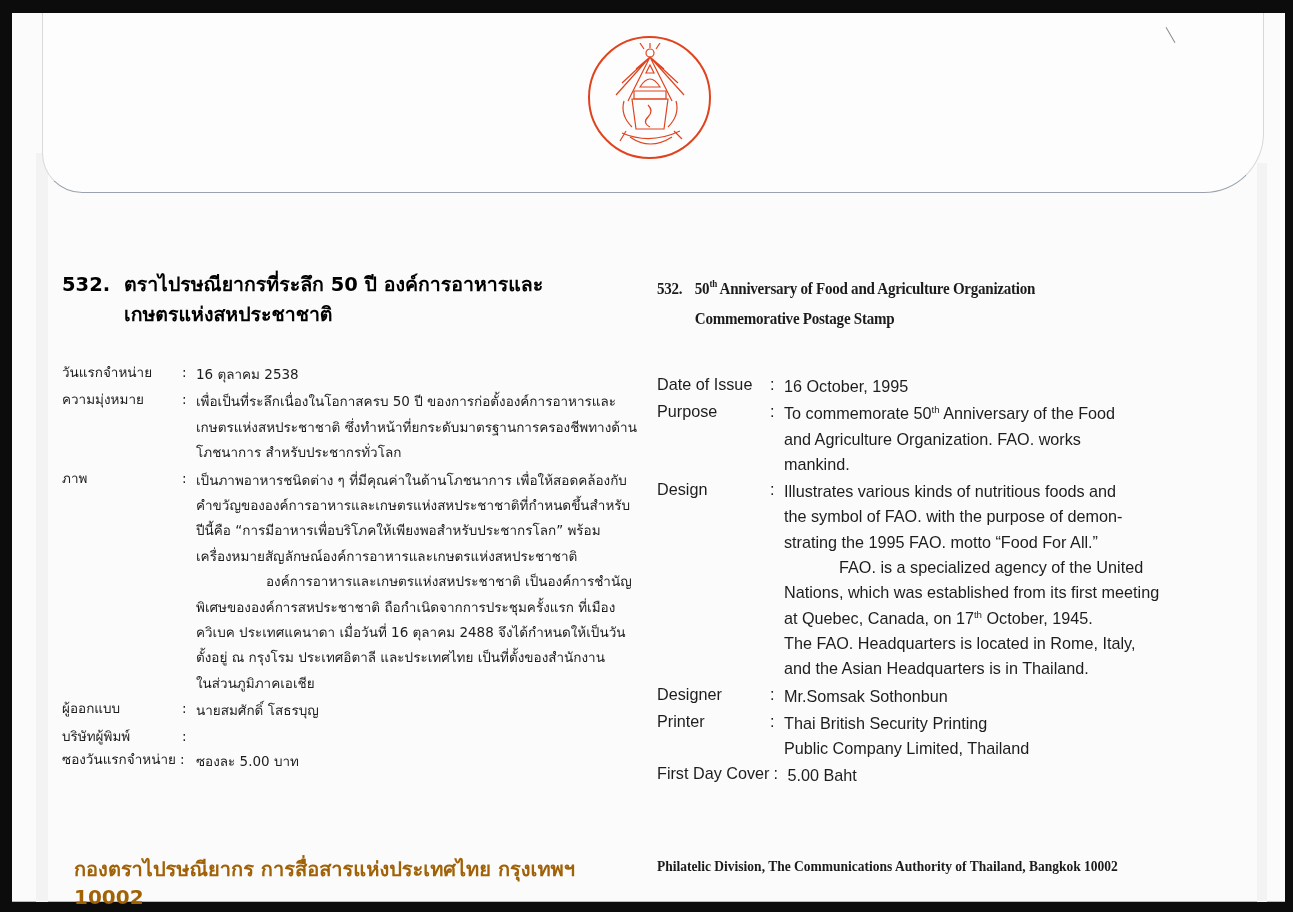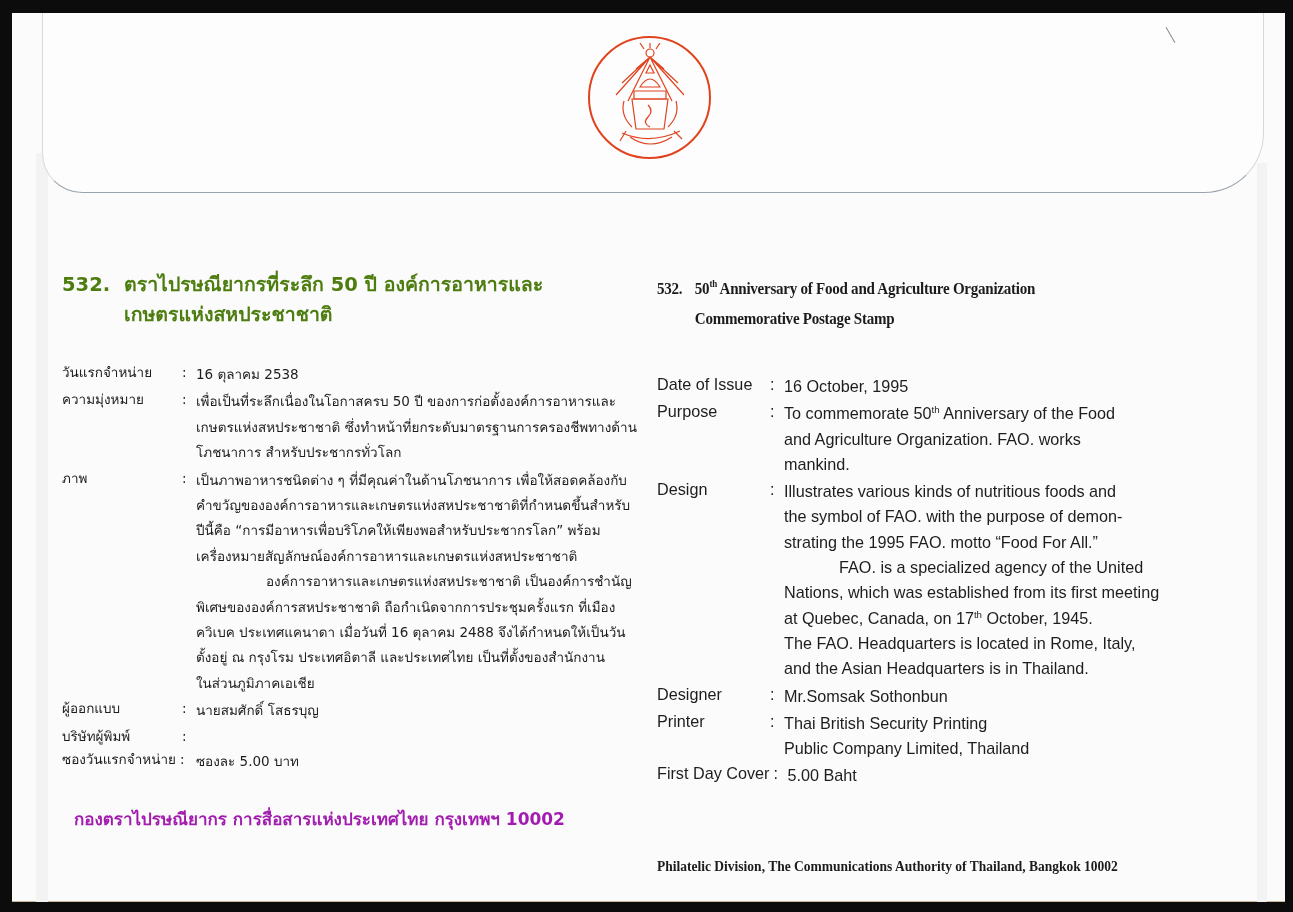--- a/index.html
+++ b/index.html
@@ -29,21 +29,21 @@
     display: flex; align-items: center; justify-content: center;
   }
   .logo svg { width: 96px; height: 110px; }
 
   .col { position: absolute; top: 0; }
   .th-col { left: 50px; width: 580px; }
   .en-col { left: 645px; width: 580px; }
 
   .th-title {
     position: absolute; left: 0; top: 257px; width: 580px;
-    font-family: "DejaVu Sans", sans-serif; font-weight: bold; font-size: 19.5px; line-height: 30px; color: #4d7c0f;
+    font-family: "DejaVu Sans", sans-serif; font-weight: bold; font-size: 19.5px; line-height: 30px; color: #000000;
   }
   .th-title .num { display: inline-block; width: 62px; }
   .th-title .line2 { padding-left: 62px; display: block; }
 
   .en-title {
     position: absolute; left: 0; top: 260px; width: 600px;
     font-family: "Liberation Serif", serif; font-weight: bold; font-size: 17.5px; line-height: 30px; color: #1b1b1b;
     letter-spacing: -0.3px; transform: scaleX(0.86); transform-origin: left top;
   }
   .en-title .num { display: inline-block; width: 44px; }
@@ -59,21 +59,21 @@
   .th-rows .label { width: 120px; }
   .en-rows .label { width: 113px; }
   .row .colon { flex: none; width: 12px; }
   .row .value { flex: 1; text-align: justify; }
   .row .value p { margin: 2px; }
   .row .value .indent { text-indent: 70px; }
   .en-rows .value .indent { text-indent: 55px; }
   .value .tight { text-align: left; }
 
   .th-footer {
-    position: absolute; left: 12px; top: 792px; font-weight: bold; font-size: 17px; color: #a21caf;
+    position: absolute; left: 12px; top: 840px; font-weight: bold; font-size: 20px; color: #a16207;
   }
   .en-footer {
     position: absolute; left: 657px; top: 845px; font-family: "Liberation Serif", serif; font-weight: bold;
     font-size: 15px; color: #1b1b1b; transform: scaleX(0.9); transform-origin: left top; white-space: nowrap;
   }
   .stray-line { position: absolute; left: 1158px; top: 13px; width: 1px; height: 18px; background: #888; transform: rotate(-30deg); }
 </style>
 </head>
 <body>
 

